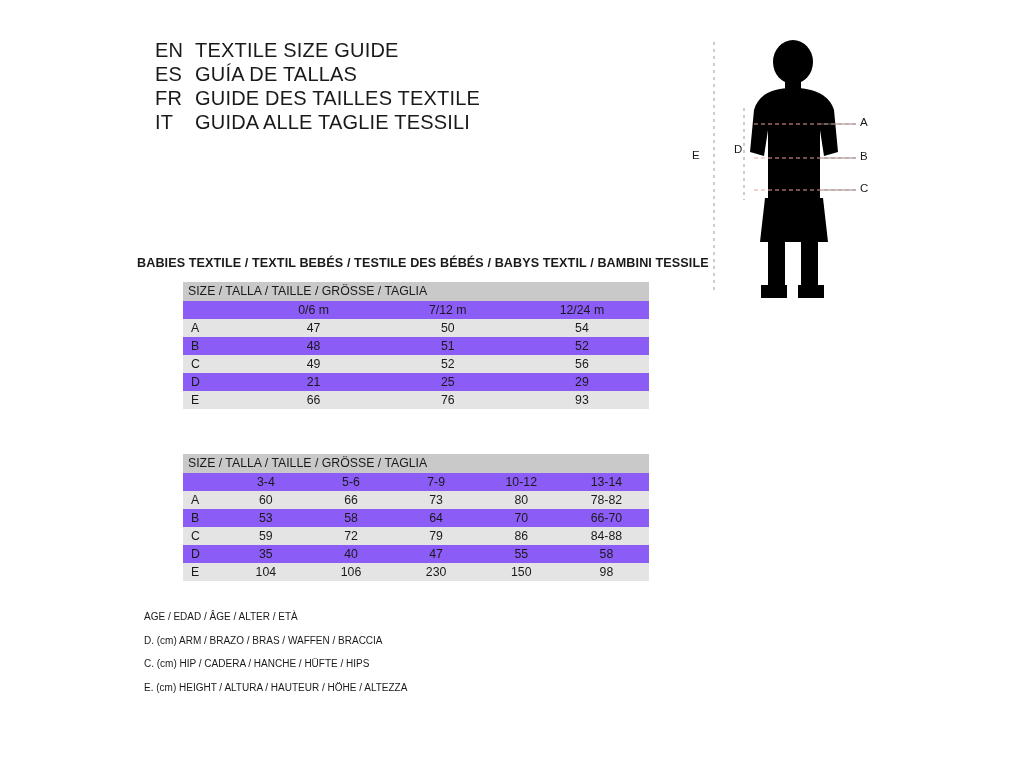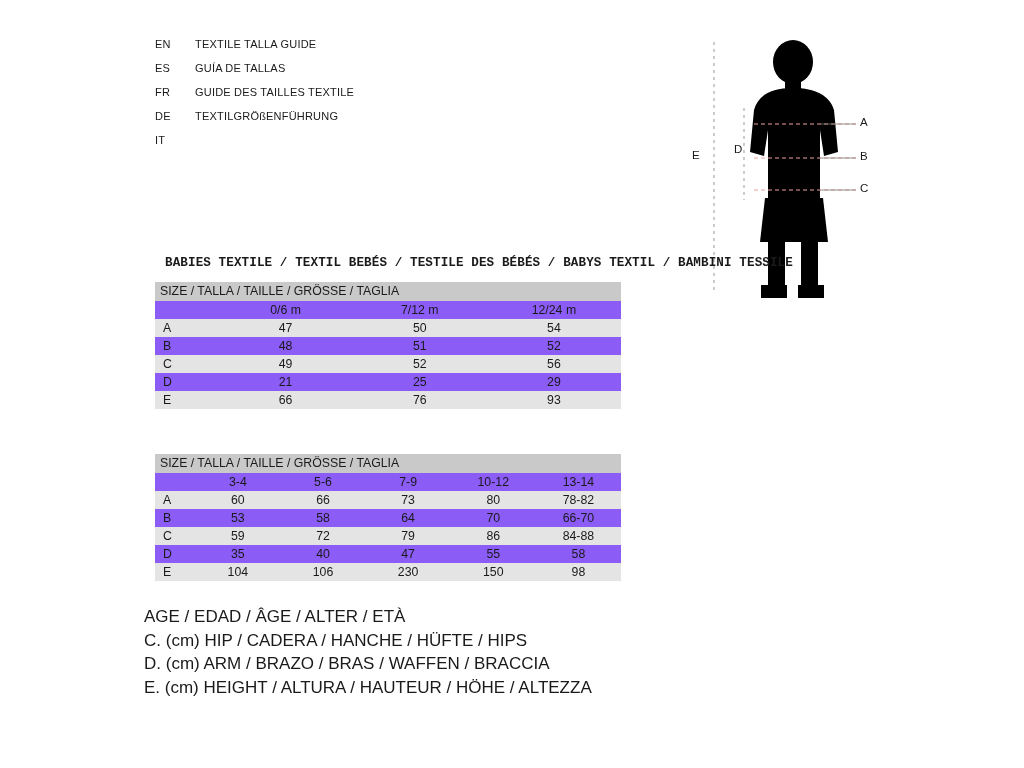--- a/index.html
+++ b/index.html
@@ -25,23 +25,23 @@
 
   
   .titles {
     position: absolute;
     left: 155px;
     top: 38px;
     width: 470px;
   }
   .title-row {
     display: flex;
-    align-items: flex-start;
+    align-items: center;
     height: 24px;
-    font-size: 11px;
+    font-size: 20px;
     letter-spacing: .2px;
   }
   .title-lang {
     width: 40px;
     flex: 0 0 40px;
     color: #1a1a1a;
   }
   .title-text {
     color: #1a1a1a;
   }
@@ -56,28 +56,29 @@
   }
 
   
   .section-caption {
     position: absolute;
     font-size: 12.6px;
     font-weight: bold;
     color: #1a1a1a;
     letter-spacing: .1px;
   }
-  #babies-caption { left: 165px; top: 256px; font-family: Liberation Mono, monospace; }
+  #babies-caption { left: 137px; top: 256px; }
   #children-caption { left: 155px; top: 428px; }
 
   
   table {
     position: absolute;
     border-collapse: collapse;
     font-size: 12.3px;
+    margin-left: 28px;
   }
   table td, table th {
     padding: 0;
     font-weight: normal;
     text-align: center;
     height: 18px;
     line-height: 18px;
   }
   .hdr-row td {
     background: #c9c9c9;
@@ -102,57 +103,54 @@
   #children-table td.c { width: 76px; }
 
   
   .legend {
     position: absolute;
     left: 144px;
     top: 605px;
     width: 600px;
   }
   .legend-line {
-    font-size: 17px;
+    font-size: 10px;
     height: 23.5px;
     line-height: 23.5px;
     color: #1a1a1a;
   }
 
   
   .fig-label {
     position: absolute;
     font-size: 11.5px;
     color: #1a1a1a;
   }
 </style>
 </head>
 <body>
 
 <div class="page">
 
   <div class="titles">
     <div class="title-row">
       <span class="title-lang">EN</span>
-      <span class="title-text">TEXTILE TALLA GUIDE</span>
+      <span class="title-text">TEXTILE SIZE GUIDE</span>
     </div>
     <div class="title-row">
       <span class="title-lang">ES</span>
       <span class="title-text">GUÍA DE TALLAS</span>
     </div>
     <div class="title-row">
       <span class="title-lang">FR</span>
       <span class="title-text">GUIDE DES TAILLES TEXTILE</span>
     </div>
     <div class="title-row">
-      <span class="title-lang">DE</span>
-      <span class="title-text">TEXTILGRÖßENFÜHRUNG</span>
-    </div>
-    <div class="title-row">
       <span class="title-lang">IT</span>
+      <span class="title-text">GUIDA ALLE TAGLIE TESSILI</span>
     </div>
   </div>
 
   <div class="figure-area">
     <svg width="300" height="290" viewBox="0 0 300 290">
 
       <line x1="54" y1="12" x2="54" y2="262" stroke="#999999" stroke-width="1" stroke-dasharray="3,4"></line>
 
       <line x1="84" y1="78" x2="84" y2="170" stroke="#999999" stroke-width="1" stroke-dasharray="3,4"></line>
 
@@ -287,18 +285,18 @@
         <td class="c">106</td>
         <td class="c">230</td>
         <td class="c">150</td>
         <td class="c">98</td>
       </tr>
     </tbody>
   </table>
 
   <div class="legend">
     <div class="legend-line">AGE / EDAD / ÂGE / ALTER / ETÀ</div>
+    <div class="legend-line">D. (cm) ARM / BRAZO / BRAS / WAFFEN / BRACCIA</div>
     <div class="legend-line">C. (cm) HIP / CADERA / HANCHE / HÜFTE / HIPS</div>
-    <div class="legend-line">D. (cm) ARM / BRAZO / BRAS / WAFFEN / BRACCIA</div>
     <div class="legend-line">E. (cm) HEIGHT / ALTURA / HAUTEUR / HÖHE / ALTEZZA</div>
   </div>
 
 </div>
 
 </body></html>

